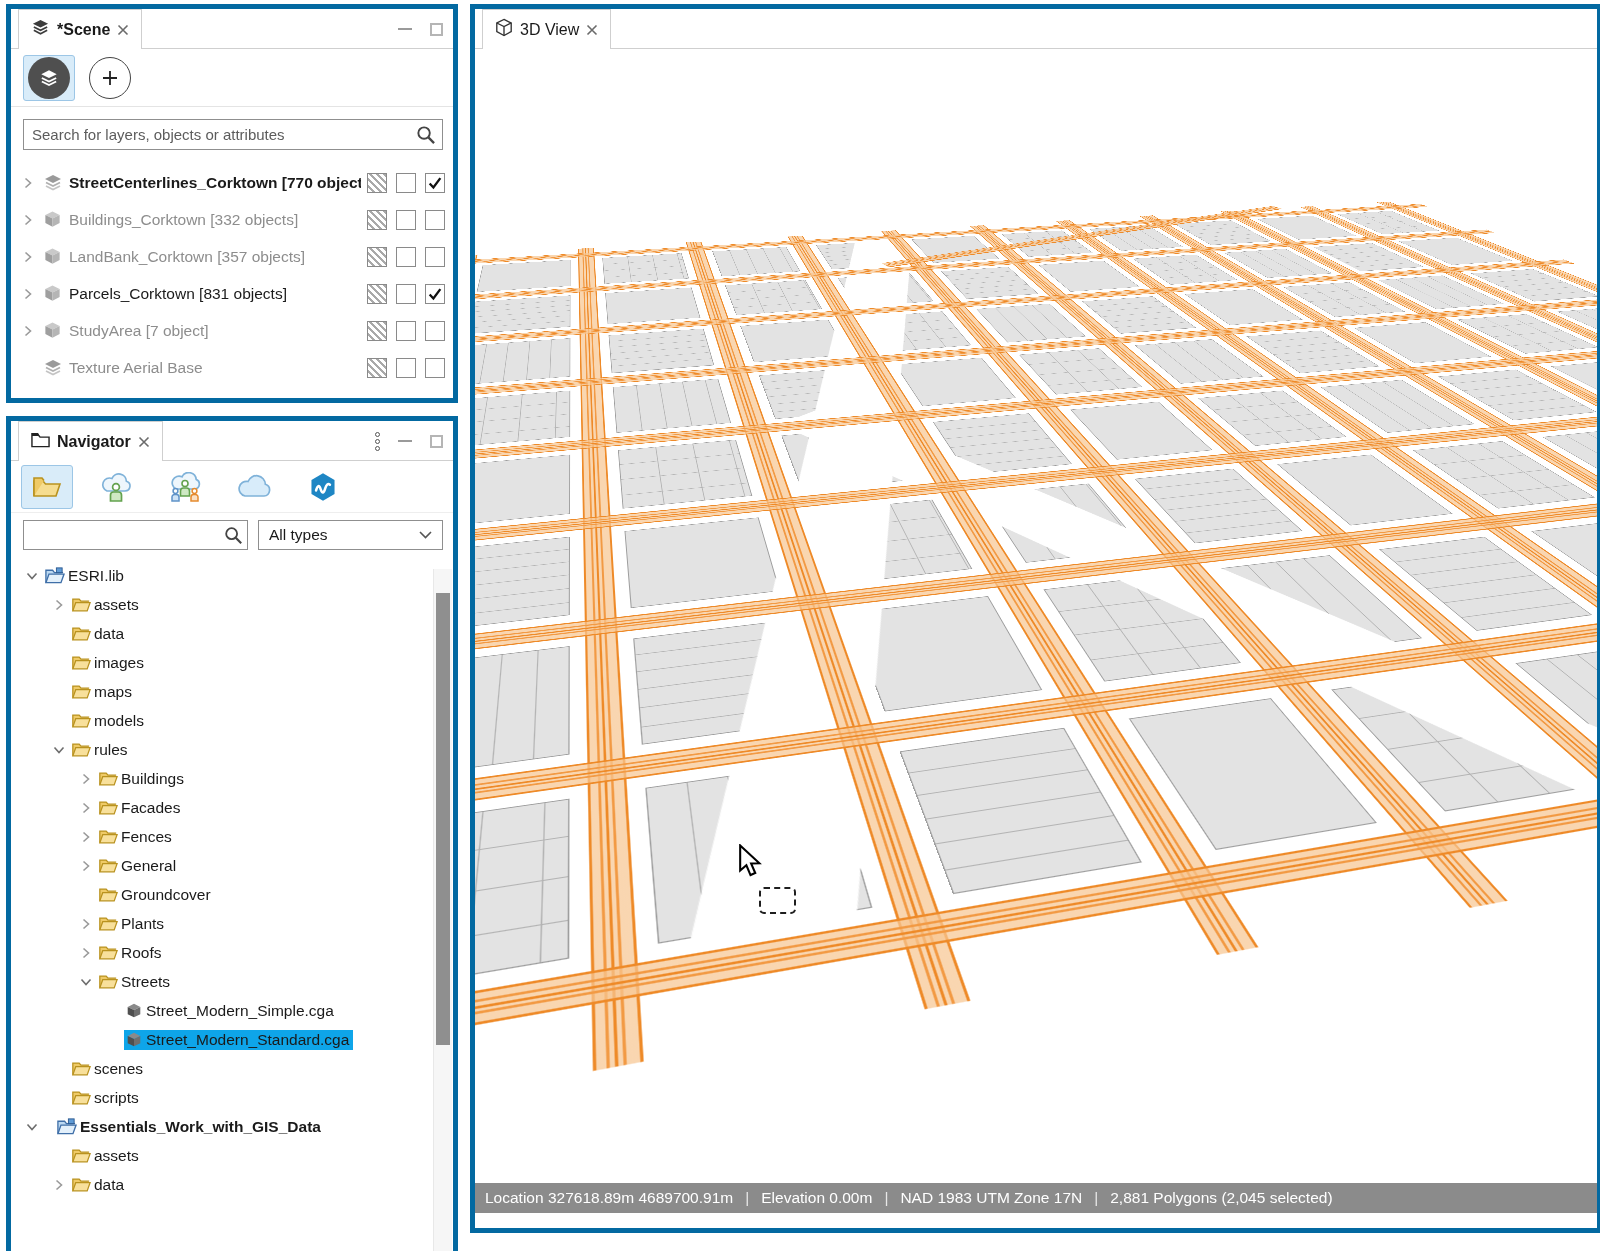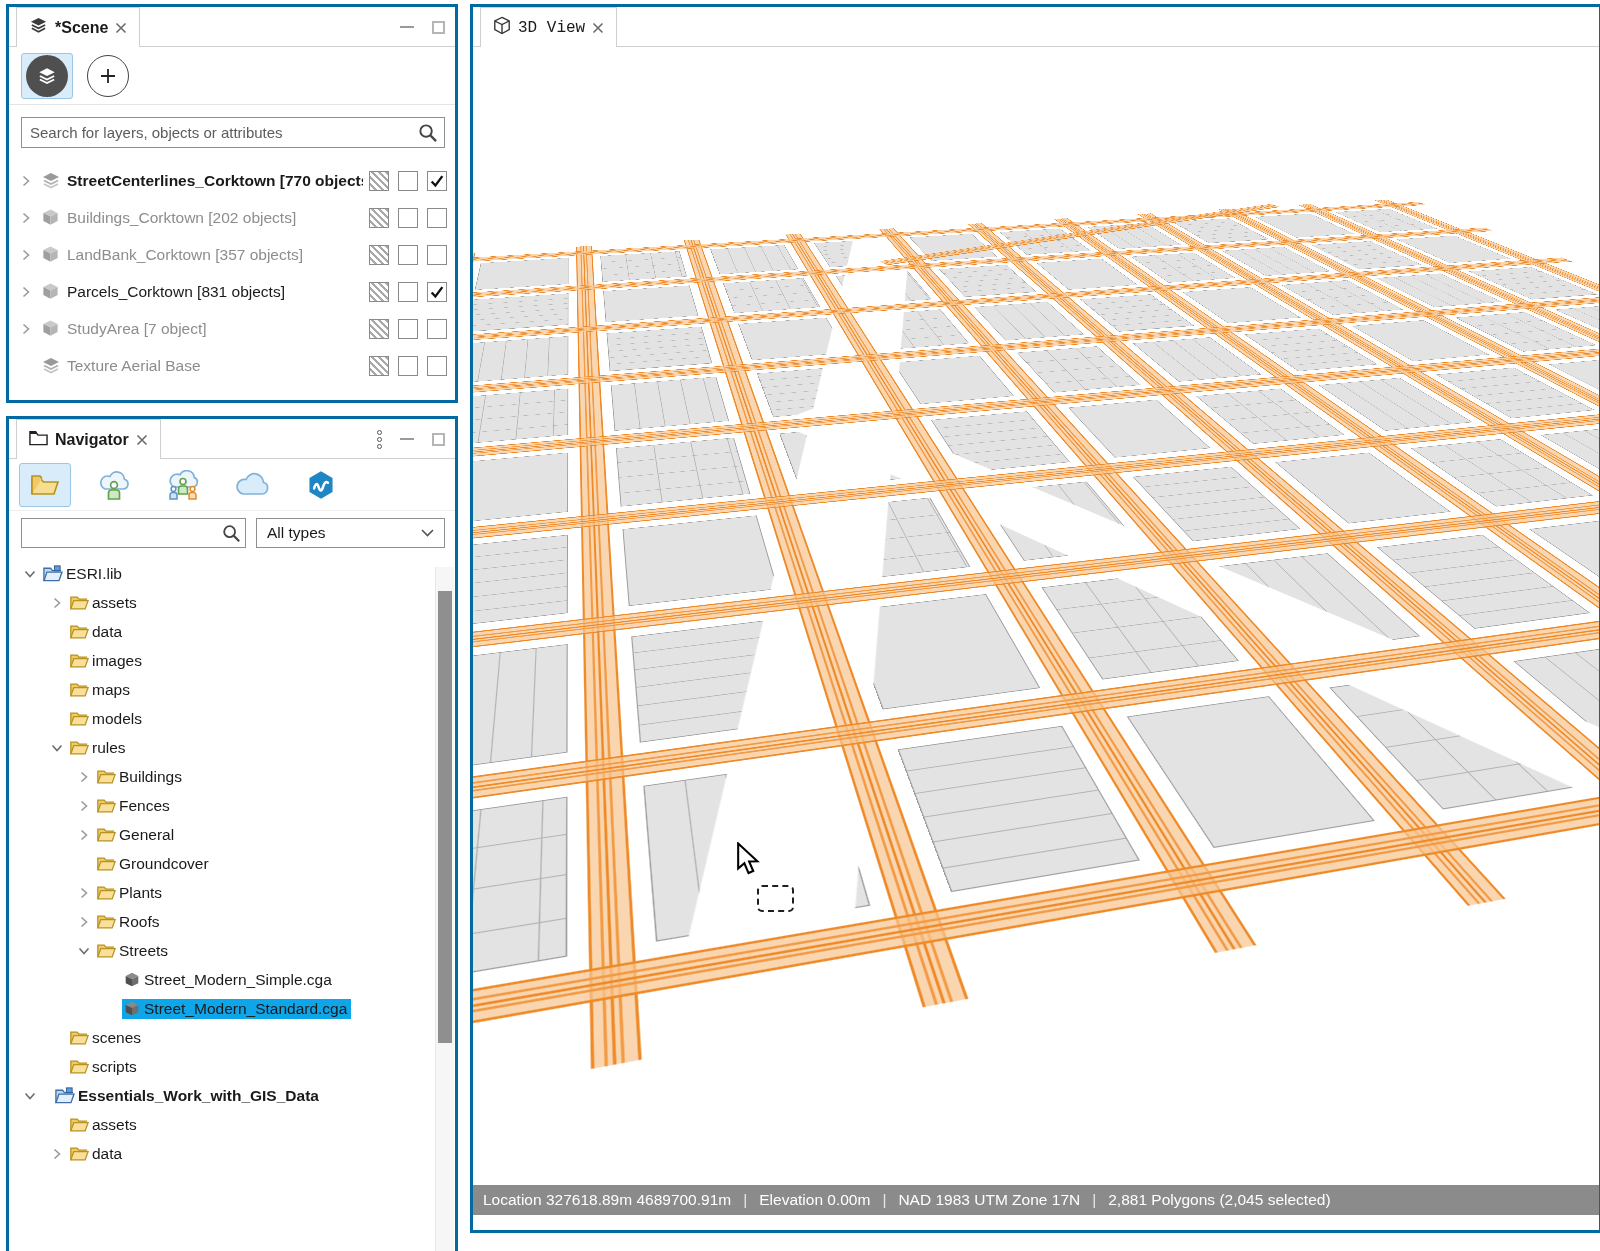--- a/index.html
+++ b/index.html
@@ -1,25 +1,25 @@
 <!DOCTYPE html>
 <html><head>
 <meta charset="utf-8">
 <style>
   * { margin:0; padding:0; box-sizing:border-box; }
   html,body { width:1600px; height:1251px; overflow:hidden; background:#fff;
     font-family:"Liberation Sans", sans-serif; color:#1a1a1a; }
 
   
-  .panel { position:absolute; background:#fff; border:3px solid #0369a1; }
+  .panel { position:absolute; background:#fff; border:5px solid #0369a1; }
   .tabbar { position:relative; height:40px; border-bottom:1px solid #cfcfcf; background:#fff; }
   .tab { position:absolute; left:7px; top:0; height:40px; display:flex; align-items:center;
     gap:7px; padding:0 12px; background:#fff; border:1px solid #cfcfcf; border-bottom:none; }
   .tab-title { font-size:16px; font-weight:bold; white-space:nowrap; }
-  .tab-title.plain { font-weight:normal;font-family:Liberation Mono, monospace; }
+  .tab-title.plain { font-weight:normal; }
   .winbtns { position:absolute; right:10px; top:0; height:40px; display:flex; align-items:center; gap:18px; }
   .minbtn { width:14px; height:2px; background:#9a9a9a; }
   .maxbtn { width:13px; height:13px; border:2px solid #b5b5b5; background:#fff; }
   .kebab { display:flex; flex-direction:column; gap:2px; align-items:center; }
   .kebab i { width:5px; height:5px; border:1.4px solid #555; border-radius:50%; display:block; }
   .closex { display:flex; align-items:center; }
 
   
   #scene-panel { left:6px; top:4px; width:452px; height:399px; }
   .scene-toolbar { height:58px; display:flex; align-items:center; gap:14px; padding:0 12px;
@@ -188,21 +188,21 @@
             <path d="M2.5 1.5 L7.5 6 L2.5 10.5" fill="none" stroke="#9a9a9a" stroke-width="1.6"></path>
           </svg>
         </span>
         <span class="lyr-ico">
           <svg width="19" height="19" viewBox="0 0 20 20">
             <path d="M10 1.5 L17.5 5.2 10 9 2.5 5.2 Z" fill="#c9c9c9"></path>
             <path d="M2.5 5.2 L10 9 V17.5 L2.5 13.8 Z" fill="#9f9f9f"></path>
             <path d="M17.5 5.2 L10 9 V17.5 L17.5 13.8 Z" fill="#b5b5b5"></path>
           </svg>
         </span>
-        <span class="lyr-label g">Buildings_Corktown [202 objects]</span>
+        <span class="lyr-label g">Buildings_Corktown [332 objects]</span>
         <span class="checks">
       <span class="cbx hatch"></span>
       <span class="cbx"></span>
       <span class="cbx"></span>
     </span>
       </div>
       <div class="lyr-row">
         <span class="lyr-exp">
           <svg width="10" height="12" viewBox="0 0 10 12">
             <path d="M2.5 1.5 L7.5 6 L2.5 10.5" fill="none" stroke="#9a9a9a" stroke-width="1.6"></path>
@@ -472,20 +472,36 @@
           </svg>
         </span>
         <span class="tr-sel">
       <span style="display:flex">
             <svg width="20" height="17" viewBox="0 0 22 18">
               <path d="M2 16 V3 h7 l2 2.4 h9" fill="#efca67" stroke="#b9921f" stroke-width="1.4"></path>
               <path d="M2 16 l3.2-9 H21 l-3.2 9 Z" fill="#f8e09b" stroke="#b9921f" stroke-width="1.4"></path>
             </svg>
           </span>
       <span class="tr-label">Buildings</span>
+    </span>
+      </div>
+      <div class="tr-row" style="padding-left: 64px;">
+        <span class="tr-exp">
+          <svg width="10" height="12" viewBox="0 0 10 12">
+            <path d="M2.5 1.5 L7.5 6 L2.5 10.5" fill="none" stroke="#9a9a9a" stroke-width="1.6"></path>
+          </svg>
+        </span>
+        <span class="tr-sel">
+      <span style="display:flex">
+            <svg width="20" height="17" viewBox="0 0 22 18">
+              <path d="M2 16 V3 h7 l2 2.4 h9" fill="#efca67" stroke="#b9921f" stroke-width="1.4"></path>
+              <path d="M2 16 l3.2-9 H21 l-3.2 9 Z" fill="#f8e09b" stroke="#b9921f" stroke-width="1.4"></path>
+            </svg>
+          </span>
+      <span class="tr-label">Facades</span>
     </span>
       </div>
       <div class="tr-row" style="padding-left: 64px;">
         <span class="tr-exp">
           <svg width="10" height="12" viewBox="0 0 10 12">
             <path d="M2.5 1.5 L7.5 6 L2.5 10.5" fill="none" stroke="#9a9a9a" stroke-width="1.6"></path>
           </svg>
         </span>
         <span class="tr-sel">
       <span style="display:flex">

